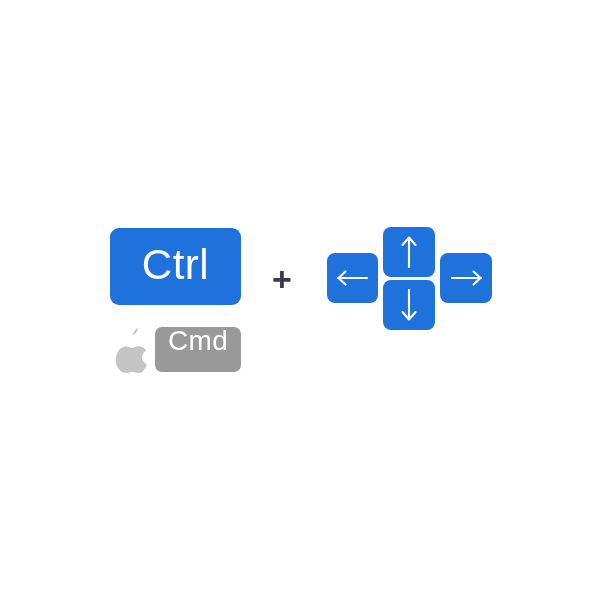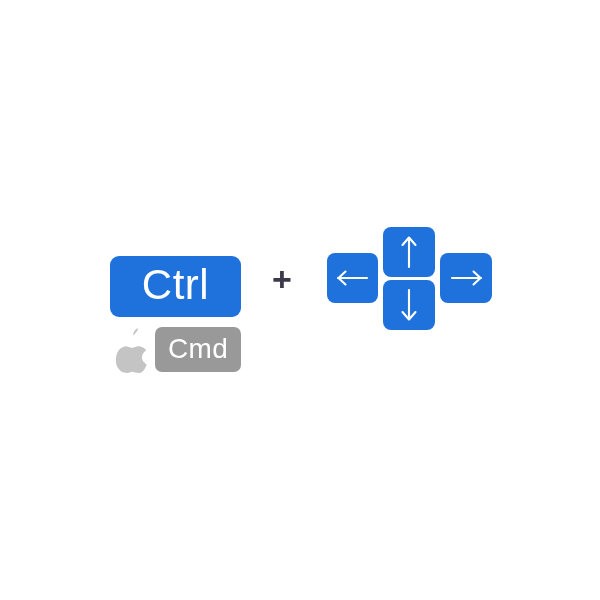--- a/index.html
+++ b/index.html
@@ -31,23 +31,23 @@
     justify-content: center;
     background: #1f72db;
     color: #ffffff;
     border-radius: 8px;
     user-select: none;
   }
 
   
   #ctrl-key {
     left: 110px;
-    top: 256px;
+    top: 228px;
     width: 131px;
-    height: 61px;
+    height: 77px;
     border-radius: 9px;
   }
   #ctrl-key .key-label {
     font-size: 42px;
     font-weight: 300;
     letter-spacing: 0.5px;
     line-height: 1;
     color: #ffffff;
     padding-bottom: 3px;
   }
@@ -76,21 +76,20 @@
 
   #cmd-badge {
     position: absolute;
     left: 45px;
     top: 0px;
     width: 86px;
     height: 45px;
     background: #999999;
     border-radius: 7px;
     display: flex;
-    align-items: center;
     justify-content: center;
     box-sizing: border-box;
   }
   #cmd-badge .key-label {
     font-size: 28px;
     font-weight: 300;
     color: #ffffff;
     line-height: 1;
     padding-bottom: 2px;
     letter-spacing: 0.3px;

